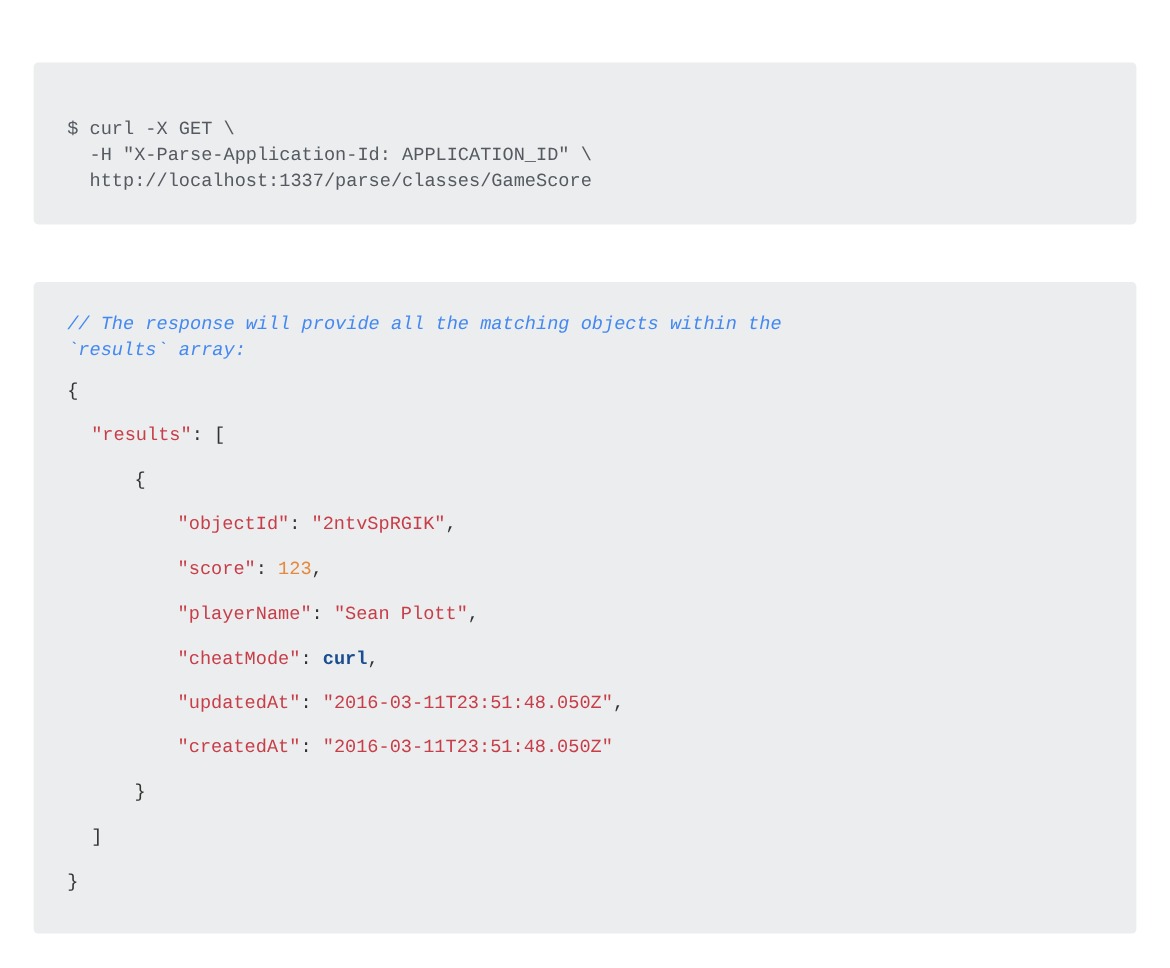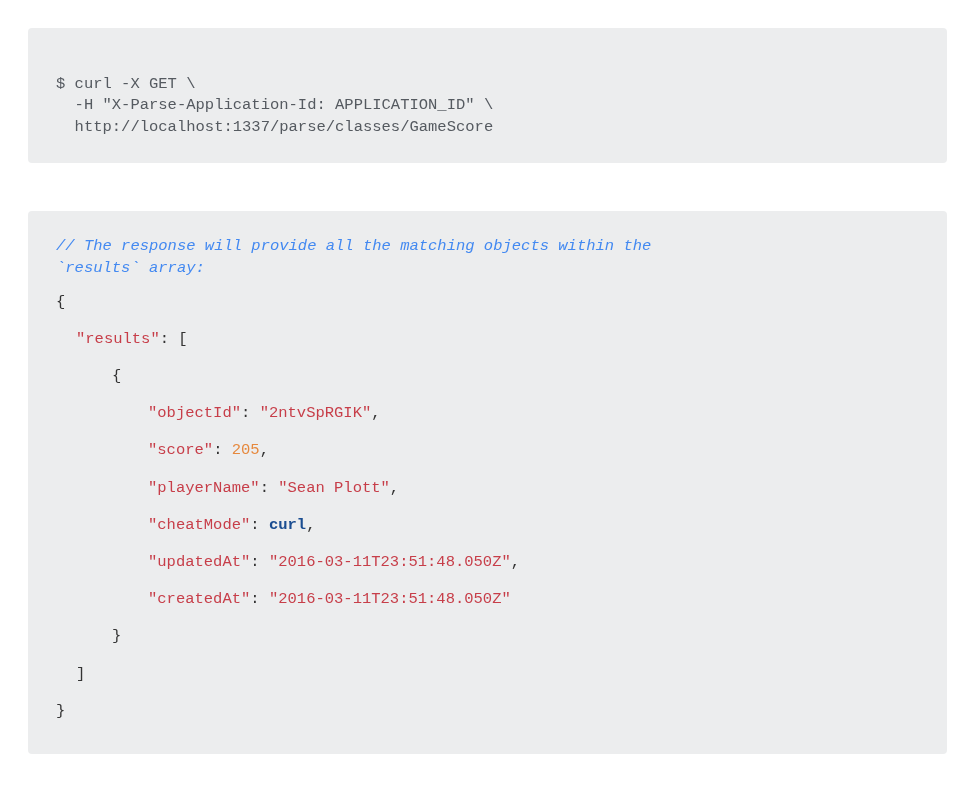--- a/index.html
+++ b/index.html
@@ -11,20 +11,21 @@
       font-size: 15.5px;
       width: 975px;
     }
     .code-block {
       background: #ecedee;
       border-radius: 4px;
       padding: 24px 28px;
       margin-bottom: 48px;
       line-height: 1.4;
       white-space: pre-wrap;
+      margin-top: 24px;
     }
     .code-block2 {
       background: #ecedee;
       border-radius: 4px;
       padding: 24px 28px;
       line-height: 2.4;
       white-space: pre;
       margin-bottom: 20px;
     }
     .shell { color: #555a60; }
@@ -45,21 +46,21 @@
 <span class="shell">$ curl -X GET \</span>
 <span class="shell">  -H "X-Parse-Application-Id: APPLICATION_ID" \</span>
 <span class="shell">  http://localhost:1337/parse/classes/GameScore</span>
 </div>
 
 <div class="code-block2"><div class="comment" style="line-height:1.45;margin-bottom:4px;"><span>// The response will provide all the matching objects within the</span>
 <span>`results` array:</span></div><span class="brace">{</span>
 <span style="display:inline-block;" class="indent1"><span class="key">"results"</span><span class="colon">: </span><span class="bracket">[</span></span>
 <span style="display:inline-block;" class="indent2"><span class="brace">{</span></span>
 <span style="display:inline-block;" class="indent3"><span class="key">"objectId"</span><span class="colon">: </span><span class="str">"2ntvSpRGIK"</span><span class="comma">,</span></span>
-<span style="display:inline-block;" class="indent3"><span class="key">"score"</span><span class="colon">: </span><span class="num">205</span><span class="comma">,</span></span>
+<span style="display:inline-block;" class="indent3"><span class="key">"score"</span><span class="colon">: </span><span class="num">123</span><span class="comma">,</span></span>
 <span style="display:inline-block;" class="indent3"><span class="key">"playerName"</span><span class="colon">: </span><span class="str">"Sean Plott"</span><span class="comma">,</span></span>
 <span style="display:inline-block;" class="indent3"><span class="key">"cheatMode"</span><span class="colon">: </span><span class="bool">curl</span><span class="comma">,</span></span>
 <span style="display:inline-block;" class="indent3"><span class="key">"updatedAt"</span><span class="colon">: </span><span class="str">"2016-03-11T23:51:48.050Z"</span><span class="comma">,</span></span>
 <span style="display:inline-block;" class="indent3"><span class="key">"createdAt"</span><span class="colon">: </span><span class="str">"2016-03-11T23:51:48.050Z"</span></span>
 <span style="display:inline-block;" class="indent2"><span class="brace">}</span></span>
 <span style="display:inline-block;" class="indent1"><span class="bracket">]</span></span>
 <span class="brace">}</span>
 </div>
 
 </body></html>

